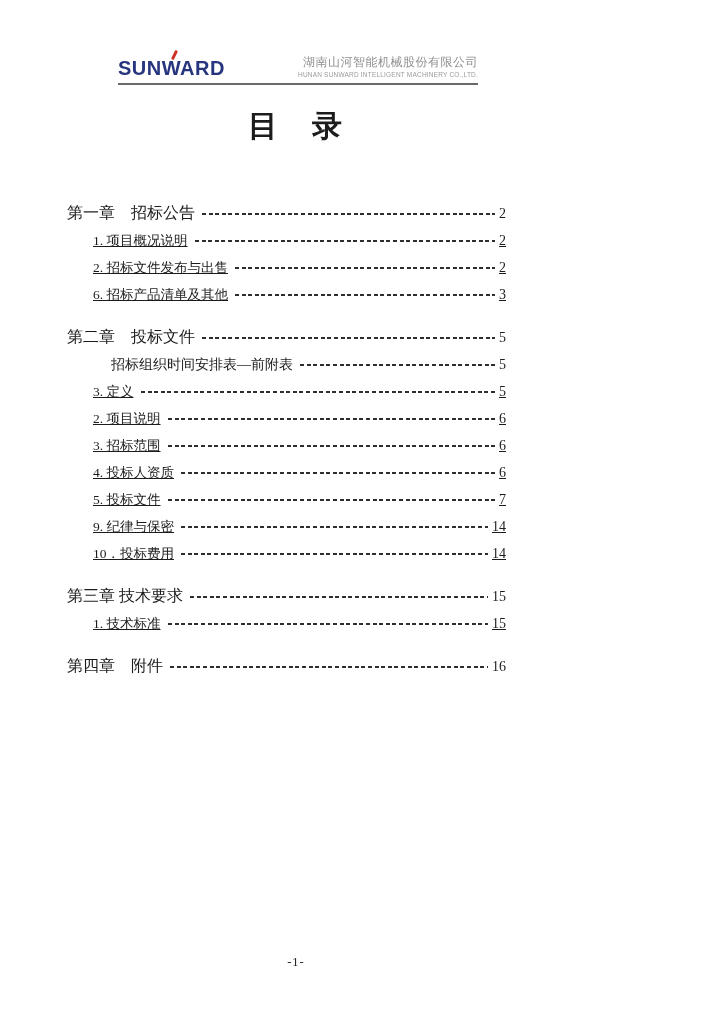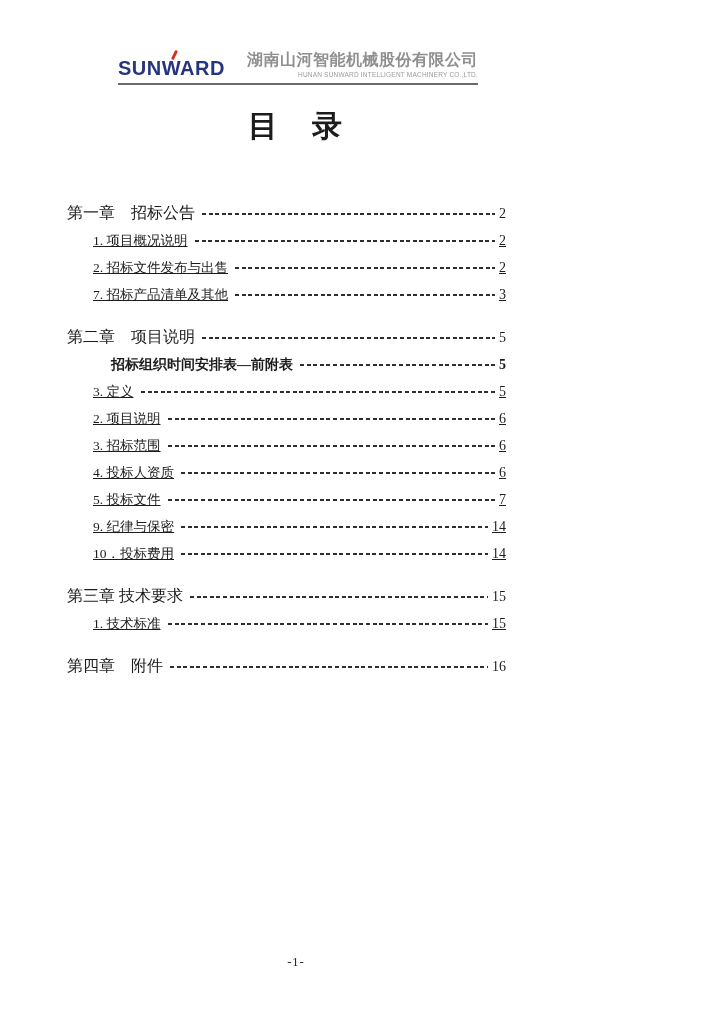--- a/index.html
+++ b/index.html
@@ -28,39 +28,39 @@
     top:0px; left:55px;
     width:3px; height:10px;
     border-radius:1px;
     transform:rotate(26deg);
   }
   .company {
     text-align:right;
     font-family:"Liberation Sans","DejaVu Sans",sans-serif;
     color:#8f8f8f;
   }
-  .company-cn { font-size:16px; font-weight:bold; letter-spacing:0.5px; line-height:1.1; }
+  .company-cn { font-size:12px; font-weight:normal; letter-spacing:0.5px; line-height:1.1; }
   .company-en { font-size:6.5px; letter-spacing:0.2px; margin-top:2px; color:#9a9a9a; }
   .header-rule { border:none; border-top:2.5px solid #6a6a6a; margin:5px 0 0 0; }
 
   
   .doc-title {
     margin-top:21px;
     text-align:center;
     font-size:30px;
     font-weight:bold;
     letter-spacing:2px;
   }
 
   
   .toc { margin:56px 86px 16px 67px; }
   .toc-row { display:flex; align-items:baseline; line-height:18px; margin-bottom:9px; }
   .toc-row.level-chapter { font-size:16px; line-height:20px; margin-bottom:8px; }
   .toc-row.level-item { font-size:13.5px; margin-left:26px;text-decoration:underline; }
-  .toc-row.level-sub  { font-size:14px;  margin-left:44px;font-weight:bold; }
+  .toc-row.level-sub  { font-size:14px;  margin-left:44px; }
   .toc-row.gap { margin-top:23px; }
   .toc-label { white-space:nowrap; }
   .toc-leader {
     flex:1 1 auto;
     height:2px;
     margin:0 4px 0 7px;
     position:relative; top:-3px;
     background-image:repeating-linear-gradient(to right,#2e2e2e 0 4px,transparent 4px 6.6px);
   }
   .toc-page { font-size:14px; white-space:nowrap; }
@@ -103,26 +103,26 @@
       <span class="toc-label">1. 项目概况说明</span>
       <span class="toc-leader"></span>
       <span class="toc-page">2</span>
     </div>
       <div class="toc-row level-item">
       <span class="toc-label">2. 招标文件发布与出售</span>
       <span class="toc-leader"></span>
       <span class="toc-page">2</span>
     </div>
       <div class="toc-row level-item">
-      <span class="toc-label">7. 招标产品清单及其他</span>
+      <span class="toc-label">6. 招标产品清单及其他</span>
       <span class="toc-leader"></span>
       <span class="toc-page">3</span>
     </div>
       <div class="toc-row level-chapter gap">
-      <span class="toc-label">第二章　项目说明</span>
+      <span class="toc-label">第二章　投标文件</span>
       <span class="toc-leader"></span>
       <span class="toc-page">5</span>
     </div>
       <div class="toc-row level-sub">
       <span class="toc-label">招标组织时间安排表—前附表</span>
       <span class="toc-leader"></span>
       <span class="toc-page">5</span>
     </div>
       <div class="toc-row level-item">
       <span class="toc-label">3. 定义</span>

